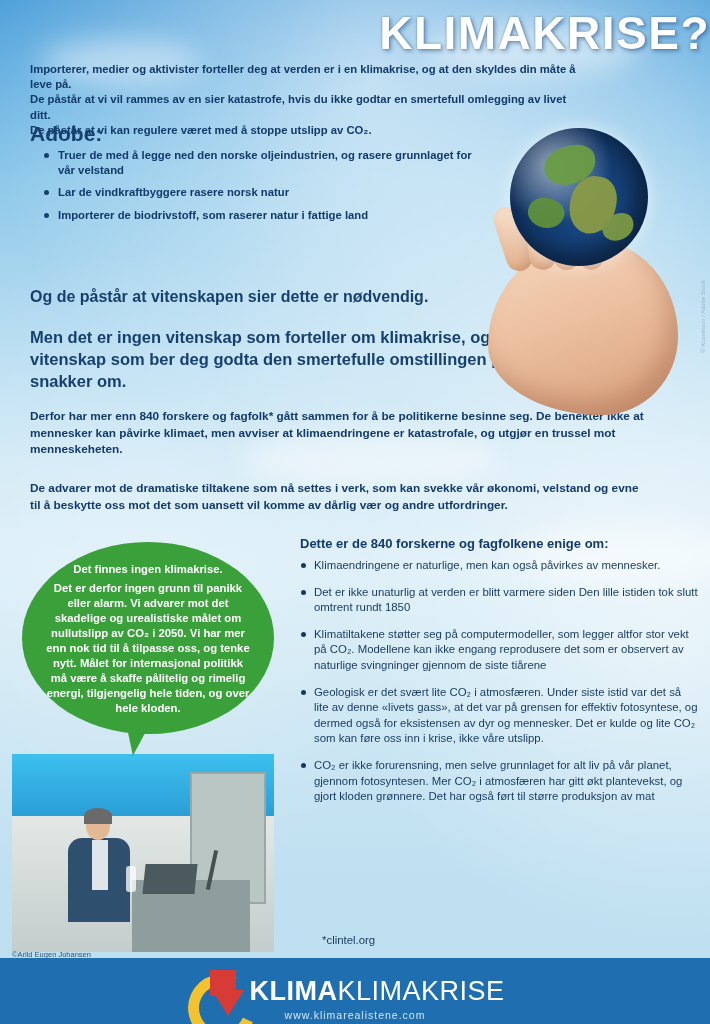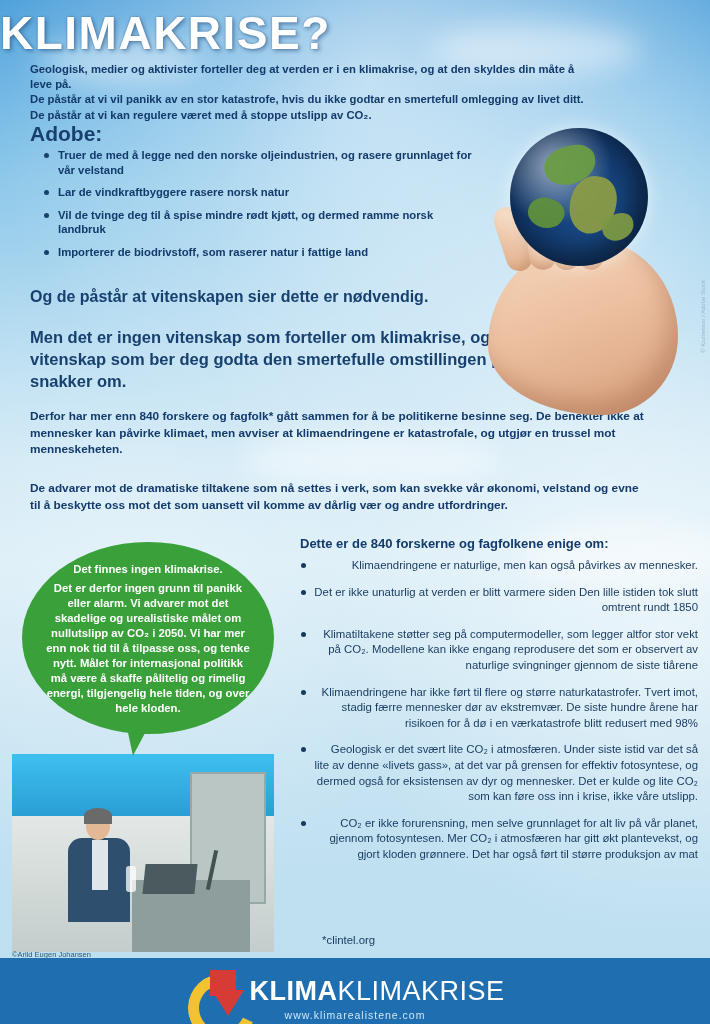--- a/index.html
+++ b/index.html
@@ -43,21 +43,21 @@
     filter: blur(14px);
     pointer-events: none;
   }
 
   
   .title {
     position: absolute;
     top: 6px;
     left: 0;
     width: 710px;
-    text-align: left;
+    text-align: right;
     font-size: 46px;
     font-weight: bold;
     letter-spacing: 1.5px;
     color: #ffffff;
     text-shadow:
       0 0 2px rgba(30,70,120,0.55),
       2px 2px 4px rgba(20,60,110,0.45);
     font-family: "Liberation Sans", sans-serif;
   }
 
@@ -345,21 +345,20 @@
     position: absolute;
     left: 300px;
     top: 558px;
     width: 398px;
     margin: 0;
     padding: 0;
     list-style: none;
     color: #16395f;
     font-size: 11.4px;
     line-height: 15.6px;
-    text-align: right;
   }
   ul.agree li {
     position: relative;
     padding-left: 14px;
     margin-bottom: 11px;
   }
   ul.agree li:before {
     content: "";
     position: absolute;
     left: 1px;
@@ -449,31 +448,30 @@
 <div class="page">
 
   <div class="cloud" style="left:40px; top:40px; width:160px; height:44px;"></div>
   <div class="cloud" style="left:430px; top:24px; width:210px; height:52px;"></div>
   <div class="cloud" style="left:240px; top:430px; width:260px; height:60px;"></div>
   <div class="cloud" style="left:520px; top:520px; width:220px; height:70px;"></div>
 
   <div class="title">KLIMAKRISE?</div>
 
   <div class="intro">
-    <p>Geologisk, medier og aktivister forteller deg at verden er i en klimakrise, og at den skyldes din måte å leve på.</p>
-    <p>De påstår at vi vil panikk av en stor katastrofe, hvis du ikke godtar en smertefull omlegging av livet ditt.</p>
+    <p>Importerer, medier og aktivister forteller deg at verden er i en klimakrise, og at den skyldes din måte å leve på.</p>
+    <p>De påstår at vi vil rammes av en sier katastrofe, hvis du ikke godtar en smertefull omlegging av livet ditt.</p>
     <p>De påstår at vi kan regulere været med å stoppe utslipp av CO₂.</p>
   </div>
 
   <div class="derfor">Adobe:</div>
 
   <ul class="bullets">
     <li>Truer de med å legge ned den norske oljeindustrien, og rasere grunnlaget for vår velstand</li>
     <li>Lar de vindkraftbyggere rasere norsk natur</li>
-    <li>Vil de tvinge deg til å spise mindre rødt kjøtt, og dermed ramme norsk landbruk</li>
     <li>Importerer de biodrivstoff, som raserer natur i fattige land</li>
   </ul>
 
   <div class="line-claim">Og de påstår at vitenskapen sier dette er nødvendig.</div>
   <div class="statement">Men det er ingen vitenskap som forteller om klimakrise, og det er ingen vitenskap som ber deg godta den smertefulle omstillingen politikerne snakker om.</div>
   <div class="para-a">Derfor har mer enn 840 forskere og fagfolk* gått sammen for å be politikerne besinne seg. De benekter ikke at mennesker kan påvirke klimaet, men avviser at klimaendringene er katastrofale, og utgjør en trussel mot menneskeheten.</div>
   <div class="para-b">De advarer mot de dramatiske tiltakene som nå settes i verk, som kan svekke vår økonomi, velstand og evne til å beskytte oss mot det som uansett vil komme av dårlig vær og andre utfordringer.</div>
 
   <div class="globe-wrap">
     <div class="hand"></div>
@@ -511,21 +509,20 @@
     <div class="bottle"></div>
     <div class="mic"></div>
   </div>
   <div class="photo-credit">©Arild Eugen Johansen</div>
 
   <div class="agree-title">Dette er de 840 forskerne og fagfolkene enige om:</div>
   <ul class="agree">
     <li>Klimaendringene er naturlige, men kan også påvirkes av mennesker.</li>
     <li>Det er ikke unaturlig at verden er blitt varmere siden Den lille istiden tok slutt omtrent rundt 1850</li>
     <li>Klimatiltakene støtter seg på computermodeller, som legger altfor stor vekt på CO₂. Modellene kan ikke engang reprodusere det som er observert av naturlige svingninger gjennom de siste tiårene</li>
-    <li>Klimaendringene har ikke ført til flere og større naturkatastrofer. Tvert imot, stadig færre mennesker dør av ekstremvær. De siste hundre årene har risikoen for å dø i en værkatastrofe blitt redusert med 98%</li>
     <li>Geologisk er det svært lite CO₂ i atmosfæren. Under siste istid var det så lite av denne «livets gass», at det var på grensen for effektiv fotosyntese, og dermed også for eksistensen av dyr og mennesker. Det er kulde og lite CO₂ som kan føre oss inn i krise, ikke våre utslipp.</li>
     <li>CO₂ er ikke forurensning, men selve grunnlaget for alt liv på vår planet, gjennom fotosyntesen. Mer CO₂ i atmosfæren har gitt økt plantevekst, og gjort kloden grønnere. Det har også ført til større produksjon av mat</li>
   </ul>
   <div class="source-note">*clintel.org</div>
 
   <div class="footer">
     <div class="logo">
       <div class="arc"></div>
       <div class="sq"></div>
       <div class="tri"></div>

